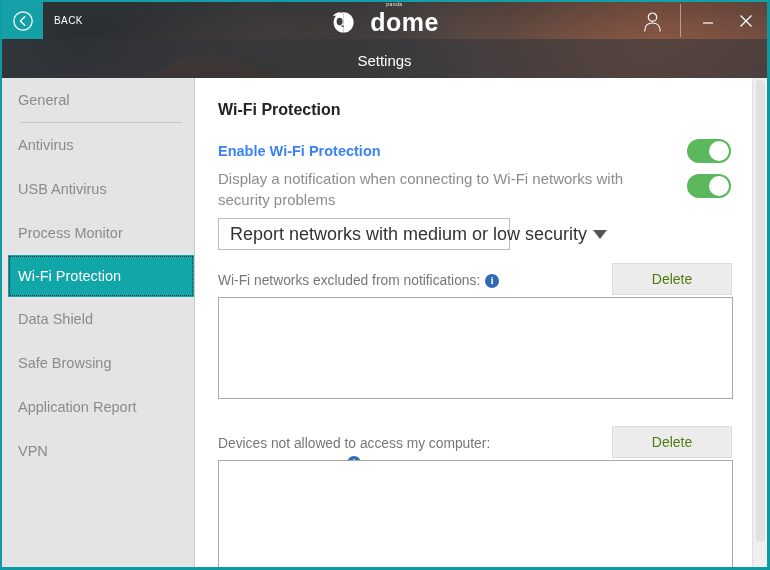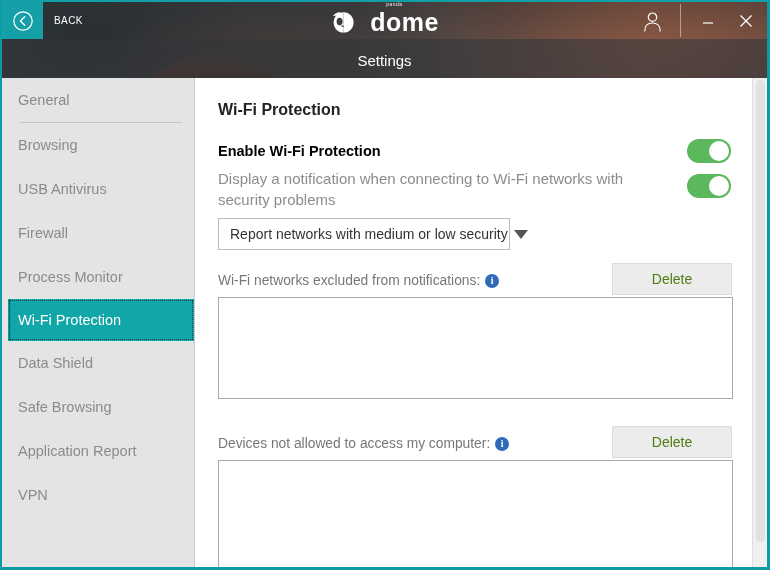--- a/index.html
+++ b/index.html
@@ -180,21 +180,21 @@
     font-size: 16px;
     font-weight: bold;
     color: #222222;
   }
 
   .row-enable {
     position: absolute;
     left: 23px; top: 65px;
     font-size: 14.5px;
     font-weight: bold;
-    color: #000000;
+    color: #3b82f6;
   }
   .row-notify {
     position: absolute;
     left: 23px; top: 90px;
     width: 420px;
     font-size: 15px;
     color: #8c8c8c;
     line-height: 21px;
   }
 
@@ -220,40 +220,40 @@
     left: 23px; top: 140px;
     width: 292px; height: 32px;
     border: 1px solid #bdbdbd;
     background: #ffffff;
     display: flex; align-items: center;
     padding: 0 9px 0 11px;
     cursor: pointer;
   }
   .dropdown-value {
     flex: 1;
-    font-size: 14px;
+    font-size: 18px;
     color: #333333;
     white-space: nowrap;
   }
   .caret {
     width: 0; height: 0;
     border-left: 7px solid transparent;
     border-right: 7px solid transparent;
     border-top: 9px solid #555555;
     margin-left: 6px;
   }
 
   .field-label {
     position: absolute;
     font-size: 13.8px;
     color: #777777;
     display: flex; align-items: center; gap: 5px;
   }
   .label-1 { left: 23px; top: 195px; }
-  .label-2 { left: 23px; top: 358px; }
+  .label-2 { left: 23px; top: 358px; flex-direction: column; }
 
   .info-icon {
     display: inline-flex; align-items: center; justify-content: center;
     width: 14px; height: 14px;
     border-radius: 50%;
     background: #2f6cb5;
     color: #ffffff;
     font-size: 10px;
     font-weight: bold;
     font-family: "Liberation Serif", serif;
@@ -357,27 +357,24 @@
 
     <div class="settings-title">Settings</div>
   </div>
 
   <div class="sidebar">
     <div class="side-item">
       <span>General</span>
     </div>
     <div class="side-divider"></div>
     <div class="side-item">
-      <span>Browsing</span>
+      <span>Antivirus</span>
     </div>
     <div class="side-item">
       <span>USB Antivirus</span>
-    </div>
-    <div class="side-item">
-      <span>Firewall</span>
     </div>
     <div class="side-item">
       <span>Process Monitor</span>
     </div>
     <div class="side-item selected">
       <span>Wi-Fi Protection</span>
     </div>
     <div class="side-item">
       <span>Data Shield</span>
     </div>

